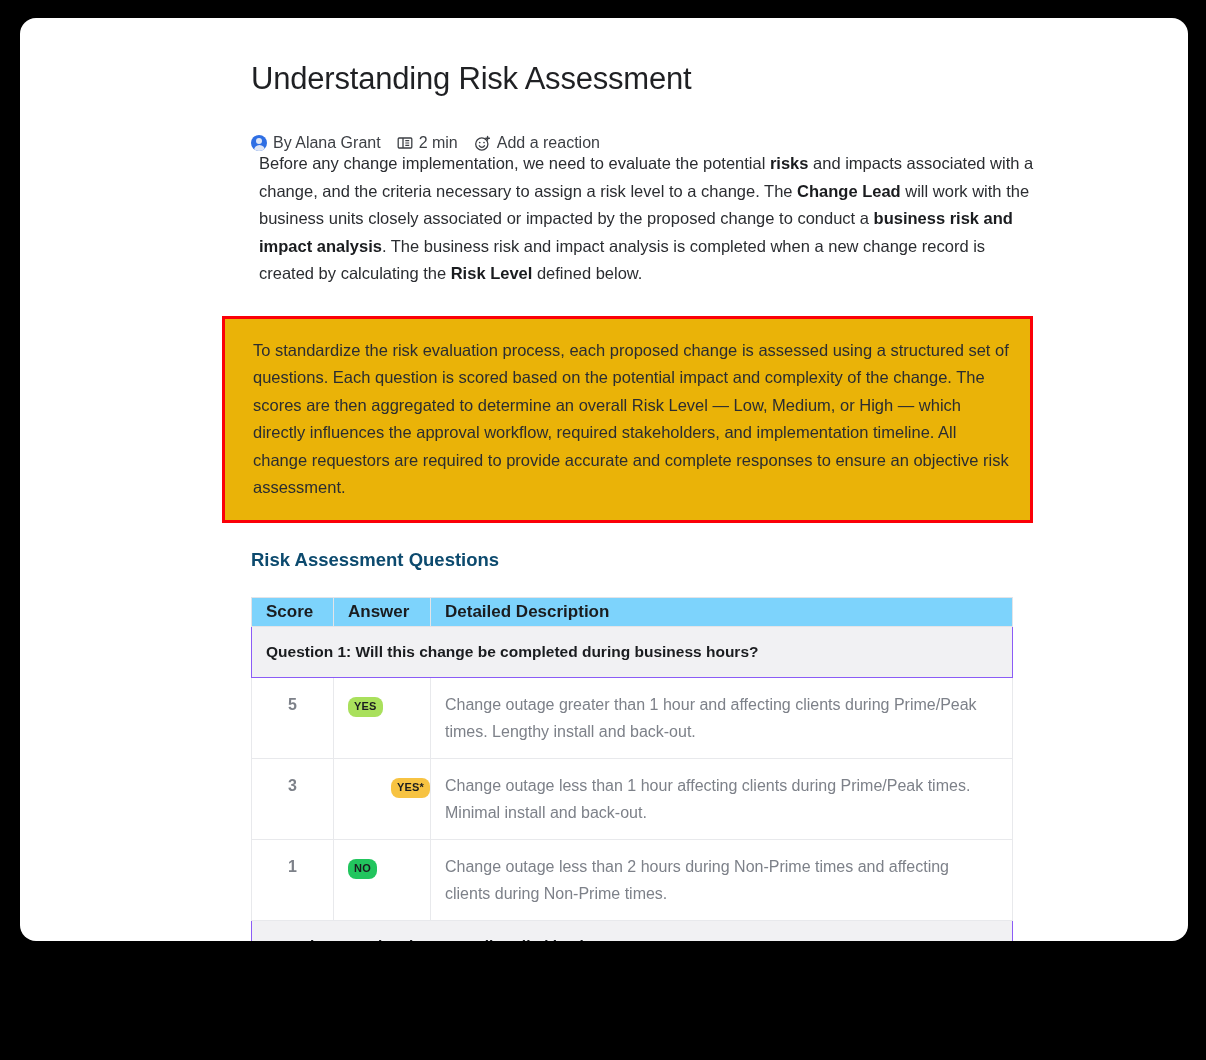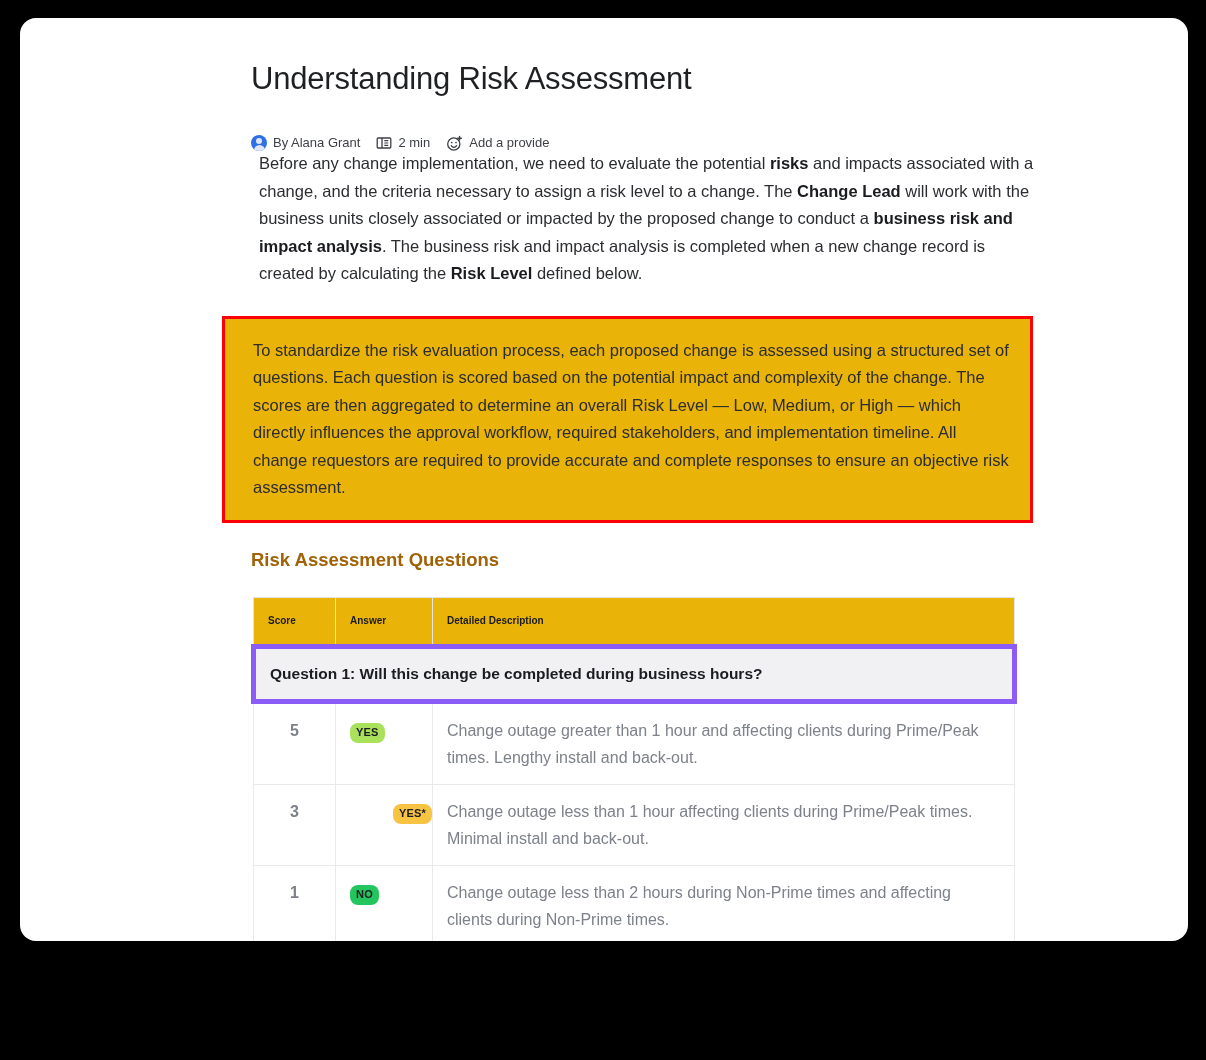--- a/index.html
+++ b/index.html
@@ -53,21 +53,21 @@
     display: flex;
     align-items: center;
     gap: 16px;
     margin-top: 23px;
     height: 20px;
   }
   .meta-item {
     display: flex;
     align-items: center;
     gap: 6px;
-    font-size: 13px;
+    font-size: 16px;
     color: #3c3f44;
     line-height: 20px;
     white-space: nowrap;
     margin-top: 22px;
   }
   .avatar {
     width: 16px;
     height: 16px;
     border-radius: 50%;
     background: #2f6fe4;
@@ -119,46 +119,46 @@
     border: 3px solid #fb0007;
     padding: 18px 18px 18px 28px;
     background: #eab308;
   }
   .red-box p.body { margin: 0; }
 
   
   h2.section-title {
     font-size: 18.5px;
     font-weight: 700;
-    color: #a16207;
+    color: #0c4a6e;
     margin: 24px 0 0 0;
     line-height: 26px;
   }
 
   
   table.risk-table {
     margin-top: 24px;
     border-collapse: collapse;
     width: 761px;
     table-layout: fixed;
     border: 1px solid #e3e4e8;
     background: #ffffff;
   }
   table.risk-table col.c-score  { width: 82px; }
   table.risk-table col.c-answer { width: 97px; }
   table.risk-table col.c-desc   { width: 582px; }
 
   table.risk-table th {
-    background: #eab308;
+    background: #7dd3fc;
     border: 1px solid #e3e4e8;
     text-align: left;
-    font-size: 10px;
+    font-size: 17px;
     font-weight: 700;
     color: #1a1c1f;
-    padding: 16px 14px;
+    padding: 4px 14px;
     height: 14px;
   }
   table.risk-table td {
     border: 1px solid #e8e9ec;
     font-size: 16px;
     color: #7d8189;
     padding: 13px 14px;
     line-height: 27px;
     vertical-align: top;
     background: #ffffff;
@@ -176,21 +176,21 @@
     padding-top: 16px;
     padding-left: 12px;
   }
   td.desc-cell {
     color: #80848c;
     padding-left: 16px;
     padding-top: 13px;
   }
   tr.question-row td {
     background: #f1f1f3;
-    border: 5px solid #8b5cf6;
+    border: 1px solid #8b5cf6;
     font-size: 15.5px;
     font-weight: 700;
     color: #1a1c1f;
     padding: 14px 14px;
     line-height: 22px;
   }
 
   .badge {
     display: inline-block;
     font-size: 11px;
@@ -236,21 +236,21 @@
           <span>
             <svg class="icon-svg" width="17" height="17" viewBox="0 0 17 17" fill="none">
               <circle cx="7.8" cy="9" r="6.1" stroke="#3c3f44" stroke-width="1.3"></circle>
               <circle cx="5.7" cy="7.5" r="0.85" fill="#3c3f44"></circle>
               <circle cx="10" cy="7.5" r="0.85" fill="#3c3f44"></circle>
               <path d="M5.2 10.7c0.7 1.1 1.8 1.7 2.7 1.7s2-0.6 2.7-1.7" stroke="#3c3f44" stroke-width="1.25" stroke-linecap="round" fill="none"></path>
               <line x1="13.6" y1="1.4" x2="13.6" y2="5.1" stroke="#3c3f44" stroke-width="1.3" stroke-linecap="round"></line>
               <line x1="11.75" y1="3.25" x2="15.45" y2="3.25" stroke="#3c3f44" stroke-width="1.3" stroke-linecap="round"></line>
             </svg>
           </span>
-          <span>Add a provide</span>
+          <span>Add a reaction</span>
         </div>
       </div>
 
       <p class="body para-1"><span>Before any change implementation, we need to evaluate the potential </span><b>risks</b><span> and impacts associated with a change, and the criteria necessary to assign a risk level to a change. The </span><b>Change Lead</b><span> will work with the business units closely associated or impacted by the proposed change to conduct a </span><b>business risk and impact analysis</b><span>. The business risk and impact analysis is completed when a new change record is created by calculating the </span><b>Risk Level</b><span> defined below.</span></p>
 
 
       <div class="red-box">
         <p class="body">To standardize the risk evaluation process, each proposed change is assessed using a structured set of questions. Each question is scored based on the potential impact and complexity of the change. The scores are then aggregated to determine an overall Risk Level — Low, Medium, or High — which directly influences the approval workflow, required stakeholders, and implementation timeline. All change requestors are required to provide accurate and complete responses to ensure an objective risk assessment.</p>
       </div>
 

